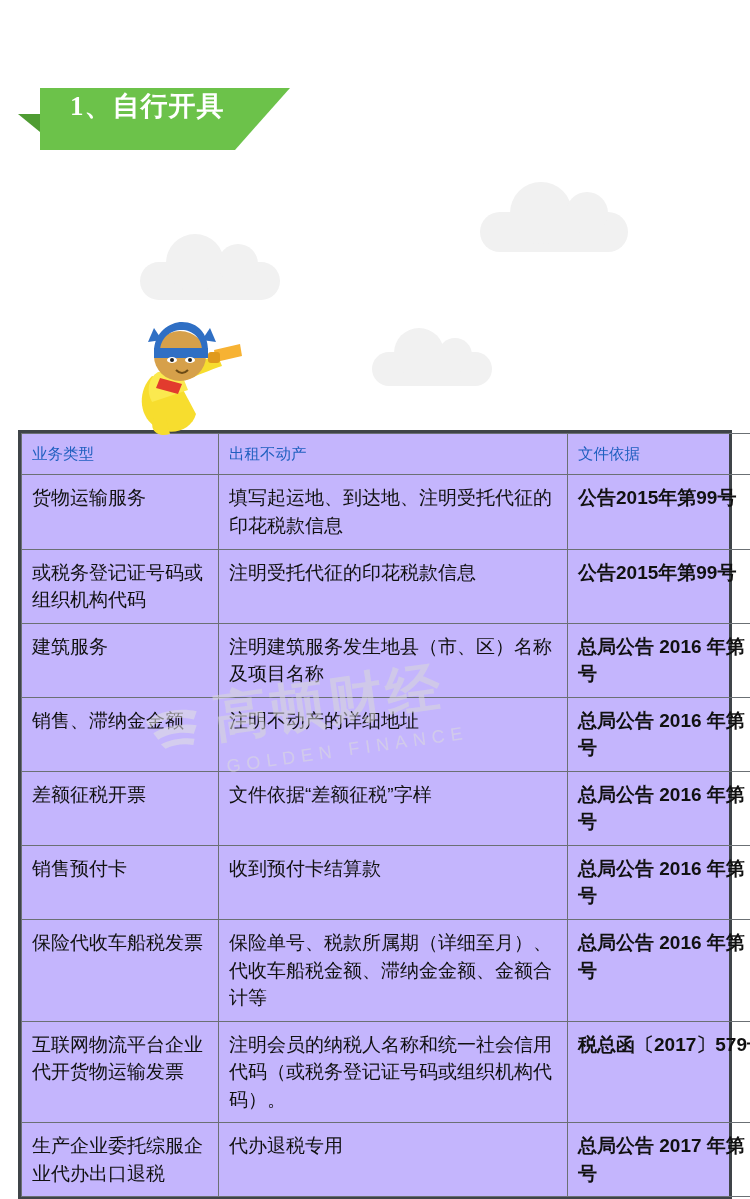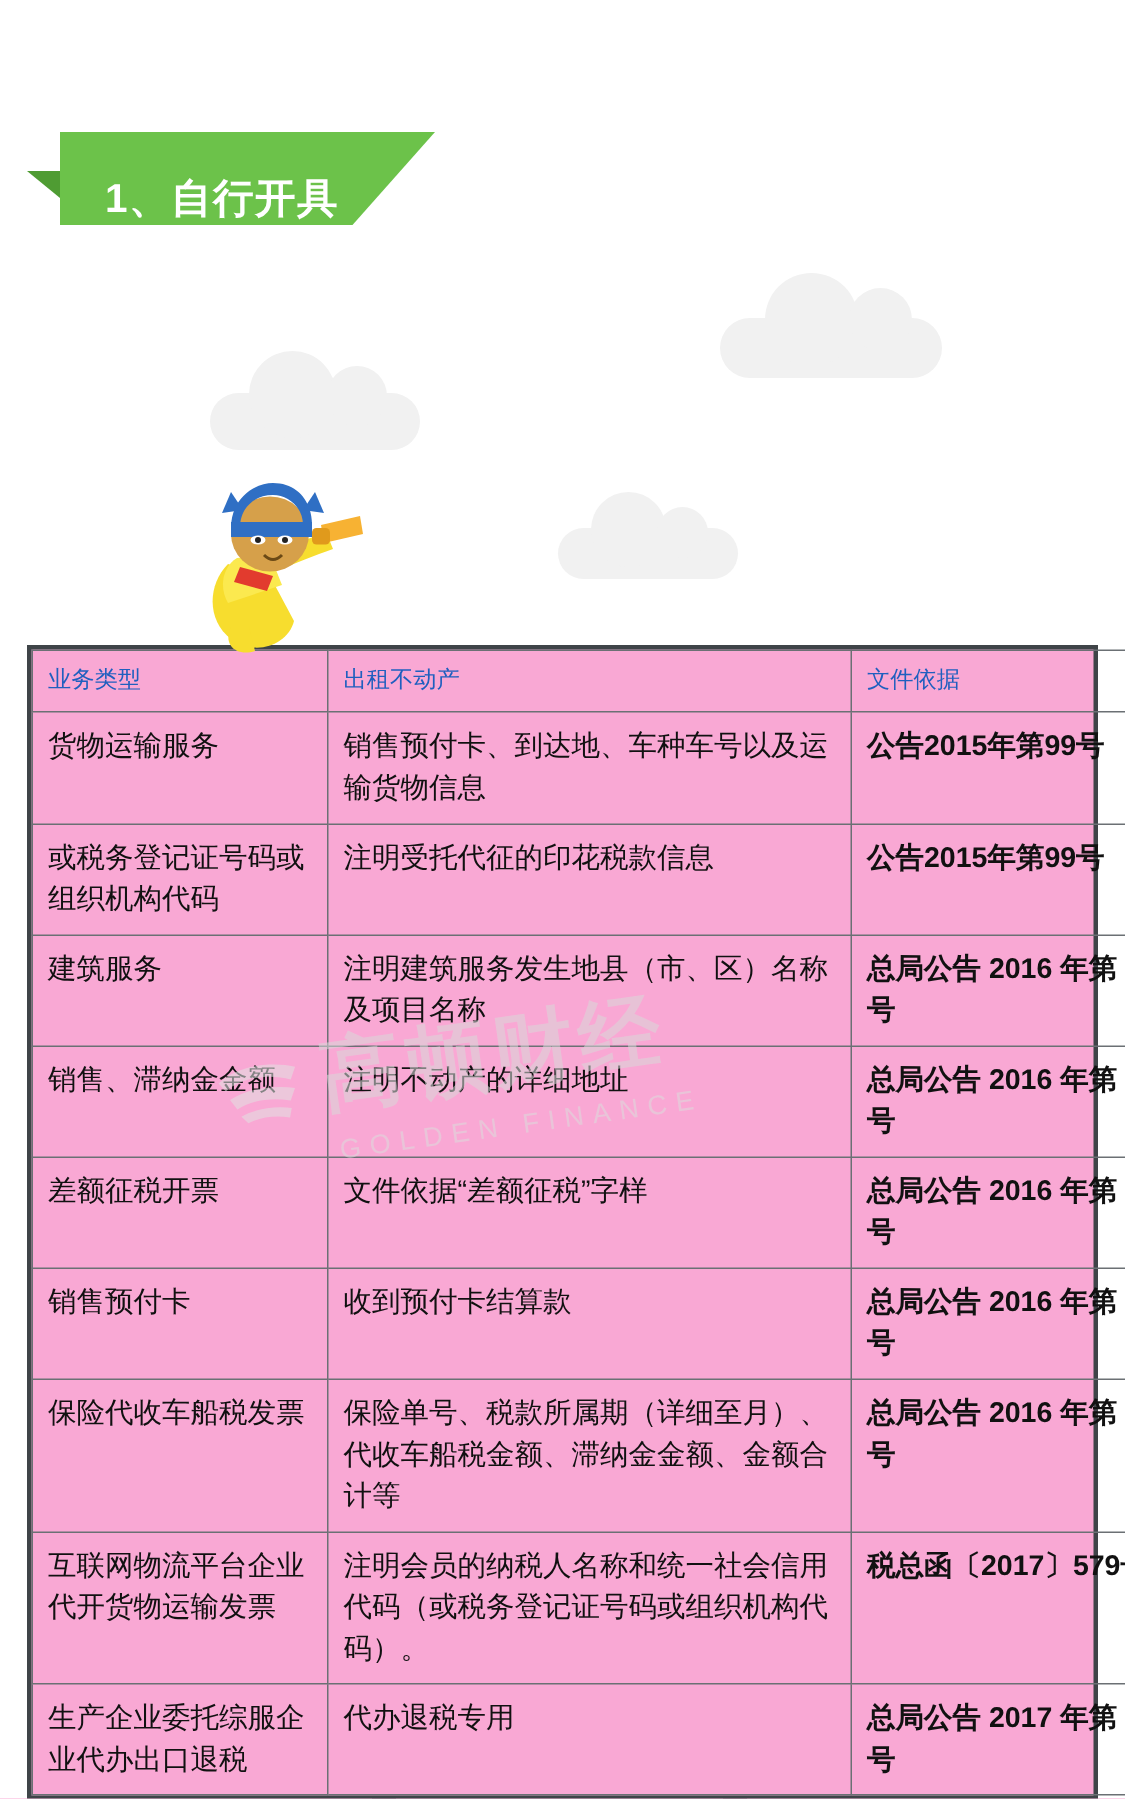--- a/index.html
+++ b/index.html
@@ -20,25 +20,26 @@
     position: absolute;
     top: 88px;
     left: 40px;
     height: 62px;
   }
   .banner {
     position: relative;
     height: 62px;
     background: #6cc24a;
     display: flex;
-    align-items: flex-end;
+    align-items: flex-start;
     padding: 0 42px 0 30px;
     box-sizing: border-box;
     clip-path: polygon(0 0, 100% 0, 78% 100%, 0 100%);
     min-width: 250px;
+    font-family: Liberation Serif, serif;
   }
   .banner-title {
     font-size: 27px;
     font-weight: bold;
     color: #ffffff;
     letter-spacing: 1px;
     white-space: nowrap;
   }
   .banner-tail {
     position: absolute;
@@ -102,21 +103,21 @@
     left: 236px; top: 1186px;
     width: 272px; height: 9px;
     background: #6d7278;
   }
 
   .board {
     position: absolute;
     left: 18px;
     top: 430px;
     width: 714px;
-    background: #f9a8d4;
+    background: #c4b5fd;
     border: 3px solid #3f4448;
     box-sizing: border-box;
   }
 
   table {
     width: 100%;
     border-collapse: collapse;
     table-layout: fixed;
     background: transparent;
   }
@@ -231,21 +232,21 @@
     <thead>
       <tr>
         <th class="col-1">业务类型</th>
         <th class="col-2">出租不动产</th>
         <th class="col-3 c3" style="font-weight:normal">文件依据</th>
       </tr>
     </thead>
     <tbody>
       <tr>
         <td>货物运输服务</td>
-        <td>销售预付卡、到达地、车种车号以及运输货物信息</td>
+        <td>填写起运地、到达地、注明受托代征的印花税款信息</td>
         <td class="c3">公告2015年第99号</td>
       </tr>
       <tr>
         <td>或税务登记证号码或组织机构代码</td>
         <td>注明受托代征的印花税款信息</td>
         <td class="c3">公告2015年第99号</td>
       </tr>
       <tr>
         <td>建筑服务</td>
         <td>注明建筑服务发生地县（市、区）名称及项目名称</td>

